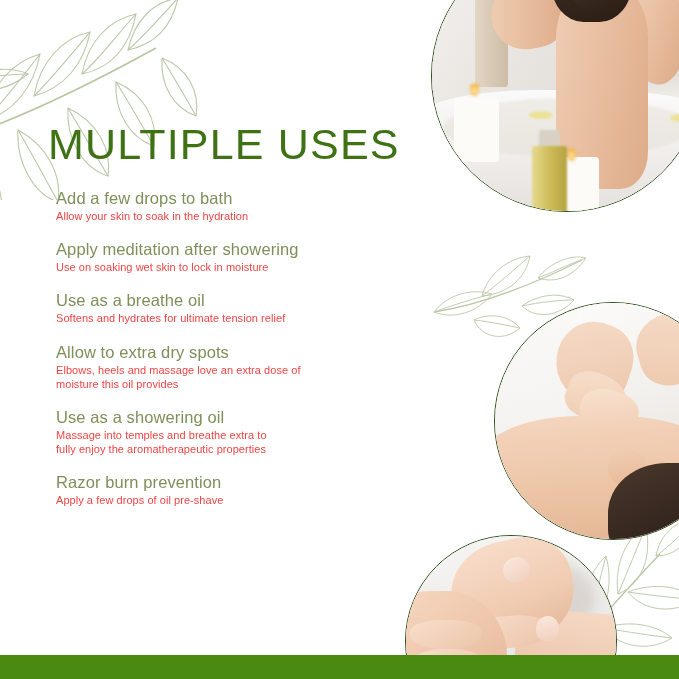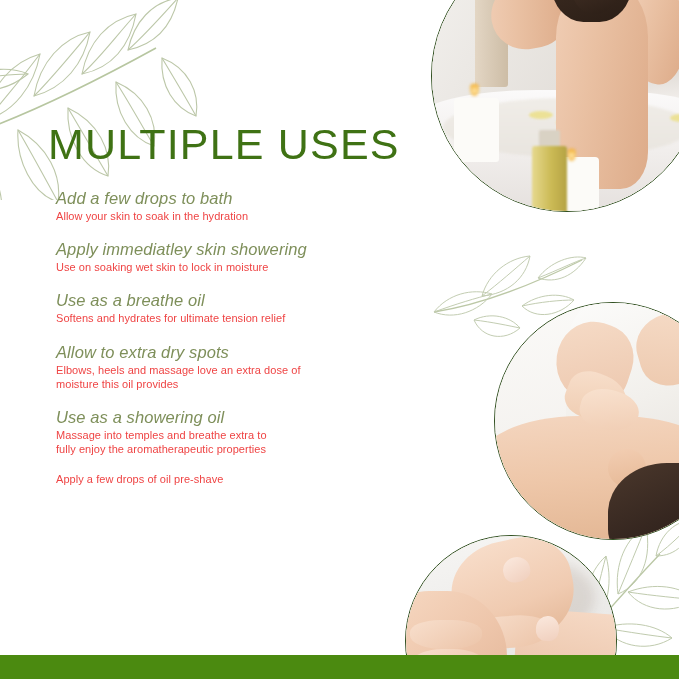--- a/index.html
+++ b/index.html
@@ -151,21 +151,20 @@
   }
 
   .use-block { margin-bottom: 16px; }
   .use-block:last-child { margin-bottom: 0; }
 
   .use-head {
     font-size: 16.5px;
     color: #7e8f5a;
     line-height: 1.28;
     letter-spacing: .1px;
-    font-style: italic;
   }
 
   .use-body {
     font-size: 11px;
     color: #ef4444;
     line-height: 1.28;
     letter-spacing: .05px;
   }
 
   .footer-bar {
@@ -315,21 +314,21 @@
   <div class="title">MULTIPLE USES</div>
 
   <div class="uses-list">
 
     <div class="use-block">
       <div class="use-head">Add a few drops to bath</div>
       <div class="use-body">Allow your skin to soak in the hydration</div>
     </div>
 
     <div class="use-block">
-      <div class="use-head">Apply immediatley skin showering</div>
+      <div class="use-head">Apply meditation after showering</div>
       <div class="use-body">Use on soaking wet skin to lock in moisture</div>
     </div>
 
     <div class="use-block">
       <div class="use-head">Use as a breathe oil</div>
       <div class="use-body">Softens and hydrates for ultimate tension relief</div>
     </div>
 
     <div class="use-block">
       <div class="use-head">Allow to extra dry spots</div>
@@ -337,20 +336,21 @@
       <div class="use-body">moisture this oil provides</div>
     </div>
 
     <div class="use-block">
       <div class="use-head">Use as a showering oil</div>
       <div class="use-body">Massage into temples and breathe extra to</div>
       <div class="use-body">fully enjoy the aromatherapeutic properties</div>
     </div>
 
     <div class="use-block">
+      <div class="use-head">Razor burn prevention</div>
       <div class="use-body">Apply a few drops of oil pre-shave</div>
     </div>
 
   </div>
 
   <div class="footer-bar"></div>
 
 </div>
 
 </body></html>

